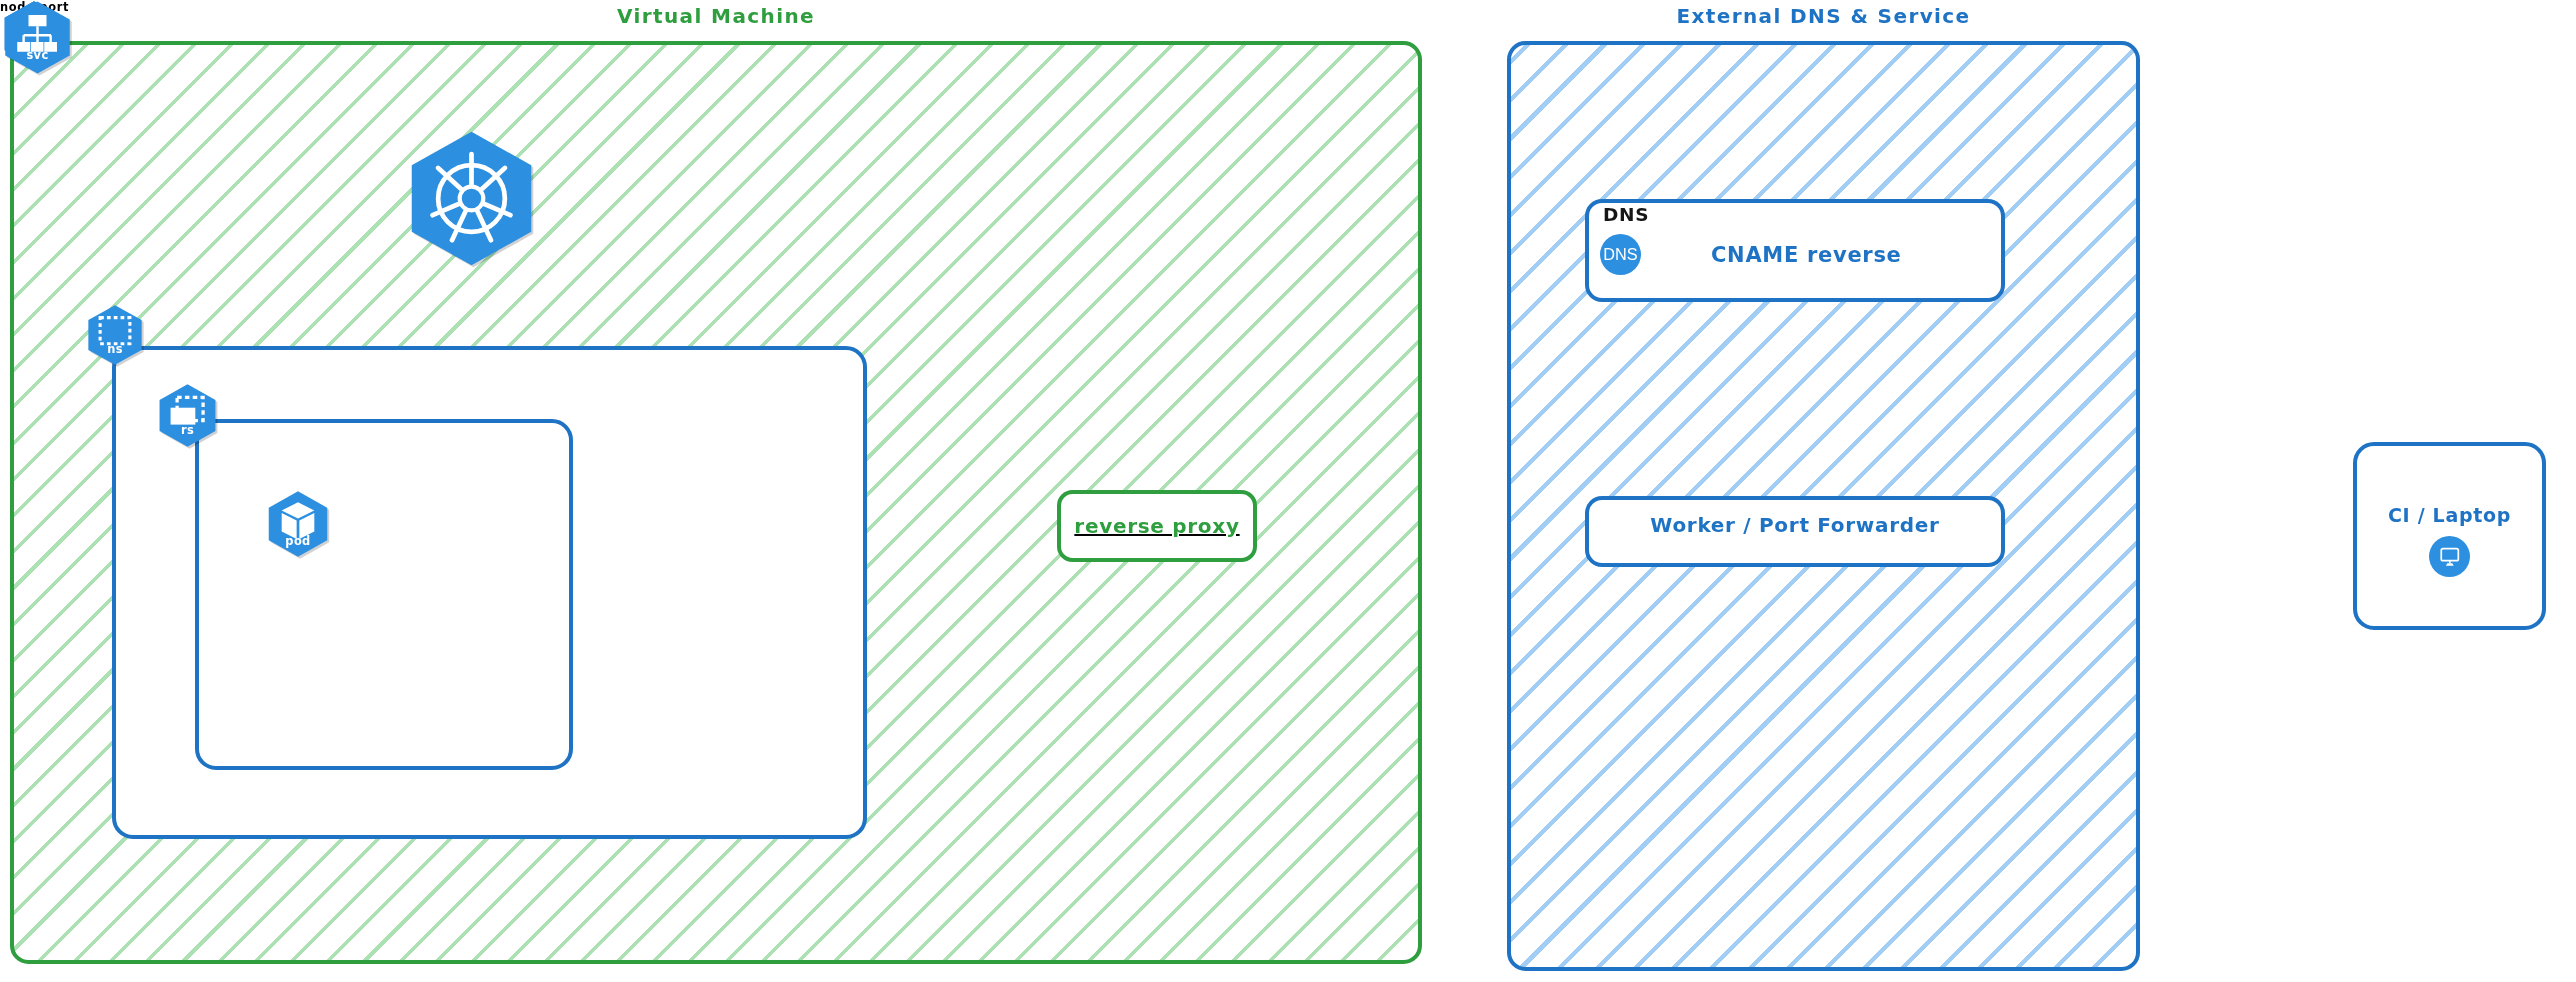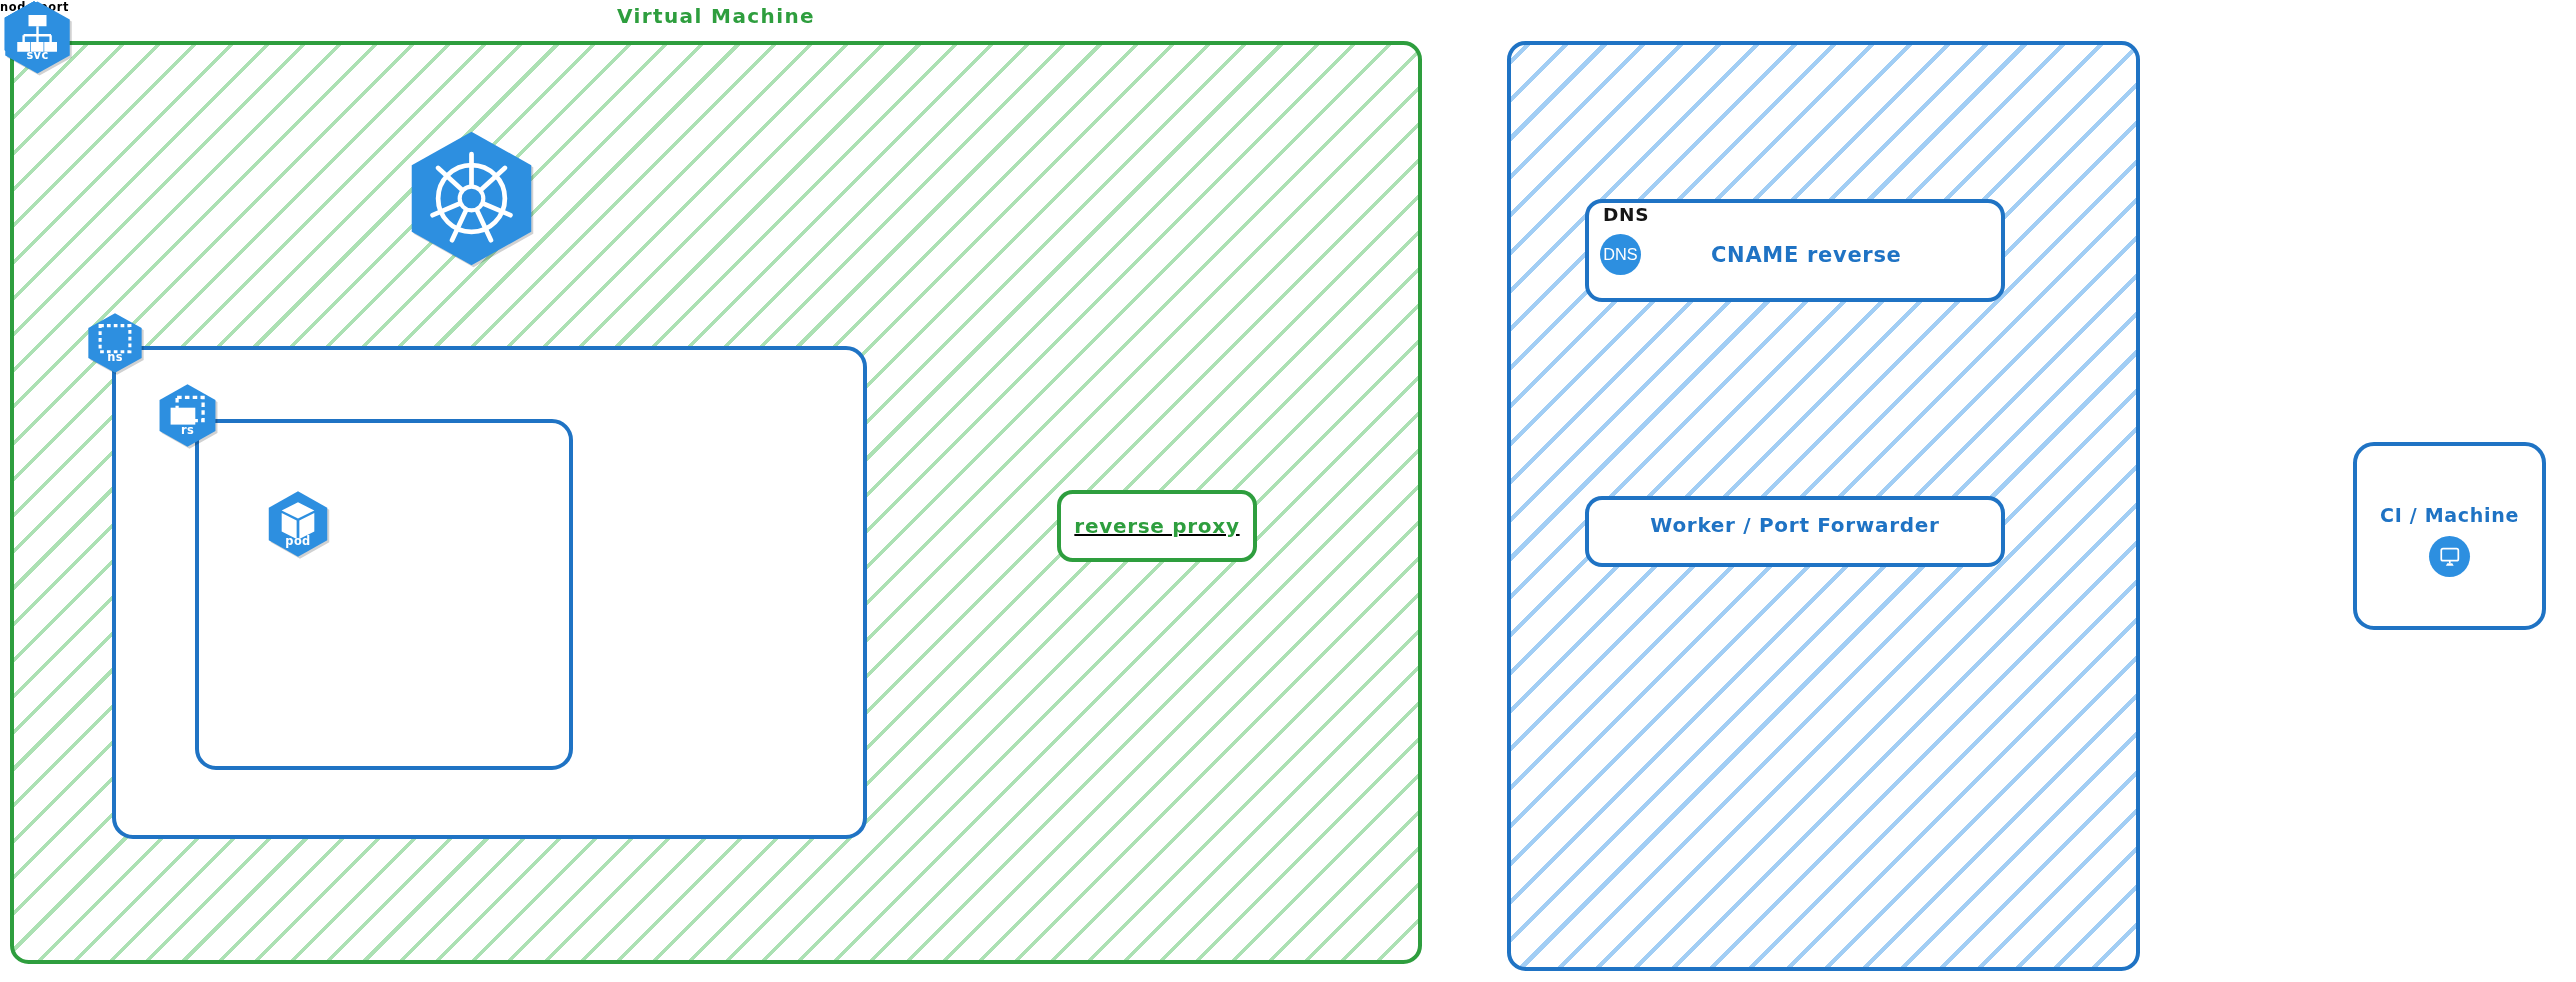--- a/index.html
+++ b/index.html
@@ -179,34 +179,35 @@
     left: 0;
     width: 100%;
     text-align: center;
     color: #ffffff;
     font-size: 11.4px;
     letter-spacing: 0.4px;
     pointer-events: none;
   }
 
   .k8s-logo  { left: 402px; top: 129px;  width: 139px; height: 139px; }
-  .ns-hex    { left: 84px; top: 312px;  width: 62px;  height: 62px;  }
+  .ns-hex    { left: 84px; top: 304px;  width: 62px;  height: 62px;  }
   .rs-hex    { left: 155px; top: 383px;  width: 65px;  height: 65px;  }
   .pod-1     { left: 264px; top: 490px;  width: 68px;  height: 68px;  }</style>
 </head>
 <body>
 
 <div id="stage">
 
   
   <div class="group vm-group"></div>
   <div class="group-title vm-title hand">Virtual Machine</div>
 
   
   <div class="group ext-group"></div>
+  <div class="group-title ext-title hand">External DNS &amp; Service</div>
 
   
   <div class="box box-blue ns-box"></div>
   <div class="box box-blue rs-box"></div>
 
   <div class="box box-green rp-box">
     <span class="rp-label hand">reverse proxy</span>
   </div>
 
   
@@ -214,21 +215,21 @@
   <div class="dns-tag hand">DNS</div>
   <div class="dns-circle">
     <span>DNS</span>
   </div>
   <div class="dns-text hand">CNAME reverse</div>
 
   <div class="box box-blue wk-box"></div>
   <div class="wk-text hand">Worker / Port Forwarder</div>
 
   <div class="box box-blue ci-box"></div>
-  <div class="ci-text hand">CI / Machine</div>
+  <div class="ci-text hand">CI / Laptop</div>
   <div class="ci-circle">
     <svg width="25.6" height="25.6" viewBox="0 0 36 36" aria-hidden="true">
       <rect x="6" y="6.5" width="24" height="17" rx="2.5" ry="2.5" fill="none" stroke="#ffffff" stroke-width="2.4"></rect>
       <path d="M18 23.5 L18 27" stroke="#ffffff" stroke-width="2.4"></path>
       <path d="M12.5 30.5 L23.5 30.5 L21.5 27 L14.5 27 Z" fill="#ffffff"></path>
     </svg>
   </div>
 
   
   <div class="hex k8s-logo">

